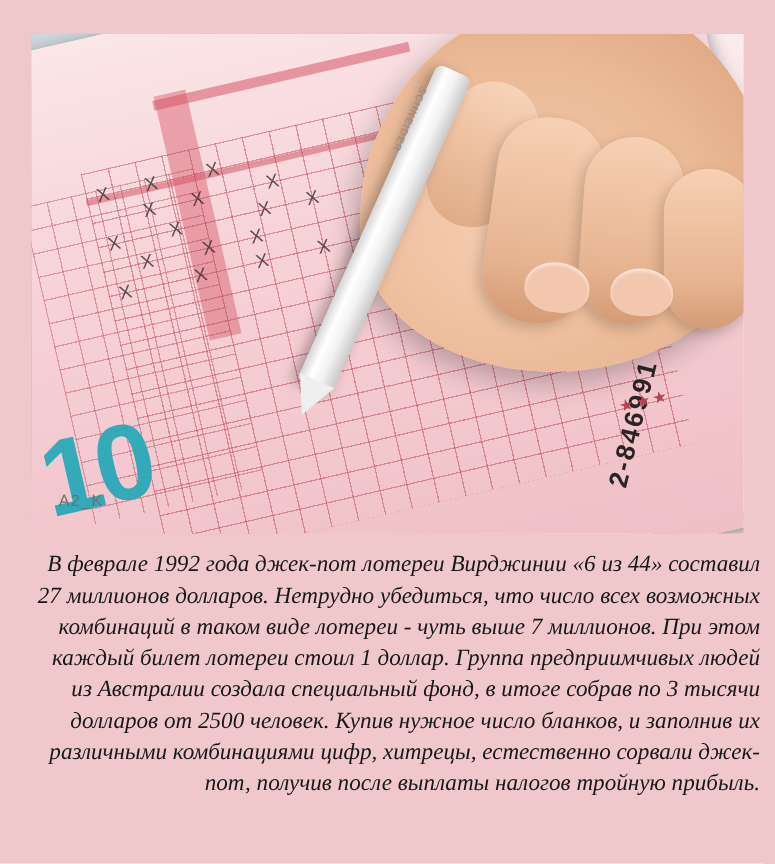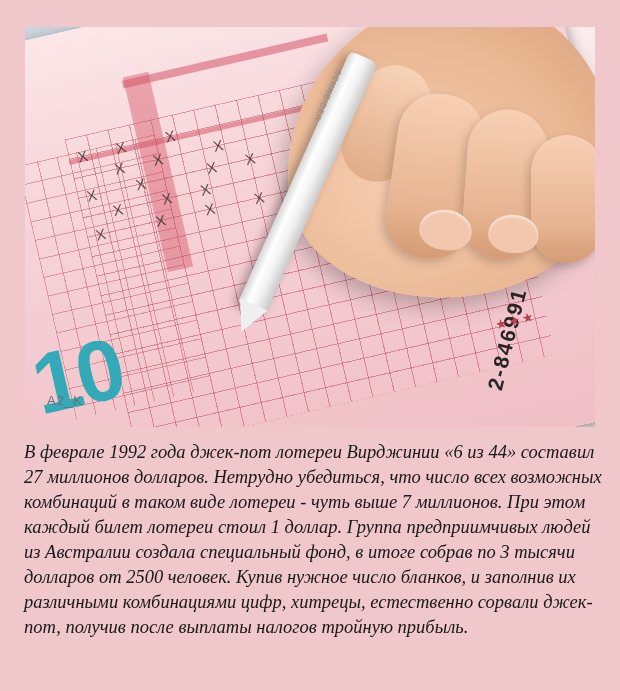--- a/index.html
+++ b/index.html
@@ -226,21 +226,21 @@
     transform-origin: left top;
     letter-spacing: 1px;
     white-space: nowrap;
   }
   
   .caption {
     position: absolute;
     left: 18px;
     top: 440px;
     width: 584px;
-    text-align: left;
+    text-align: right;
     font-family: "Liberation Serif", serif;
     font-style: italic;
     font-size: 18.5px;
     line-height: 25px;
     color: #18181a;
     padding: 0 6px;
   }
   .caption p { margin: 0; }
 </style>
 </head>

